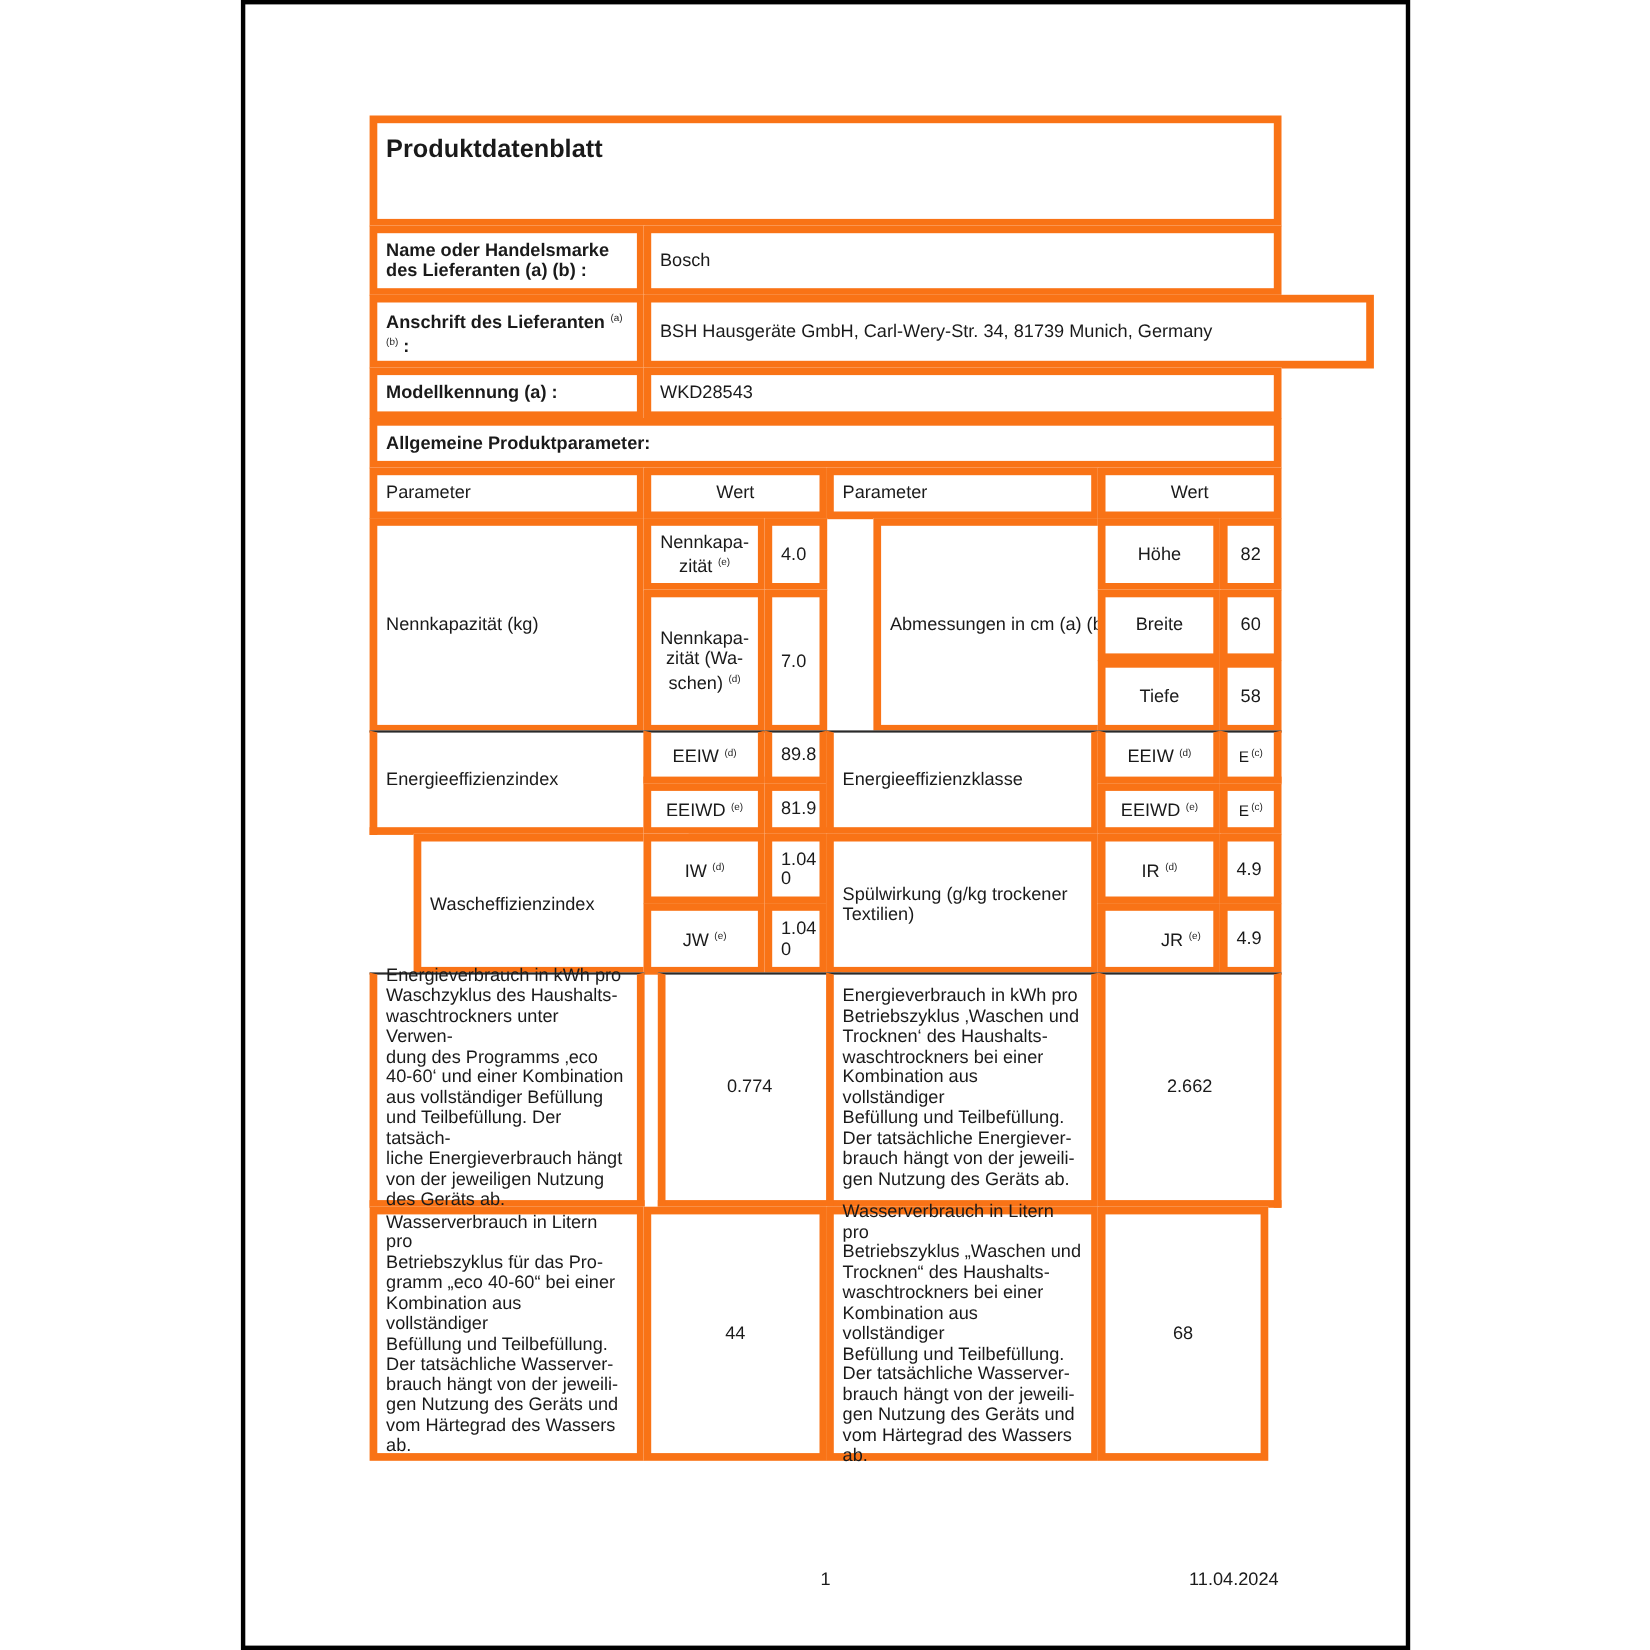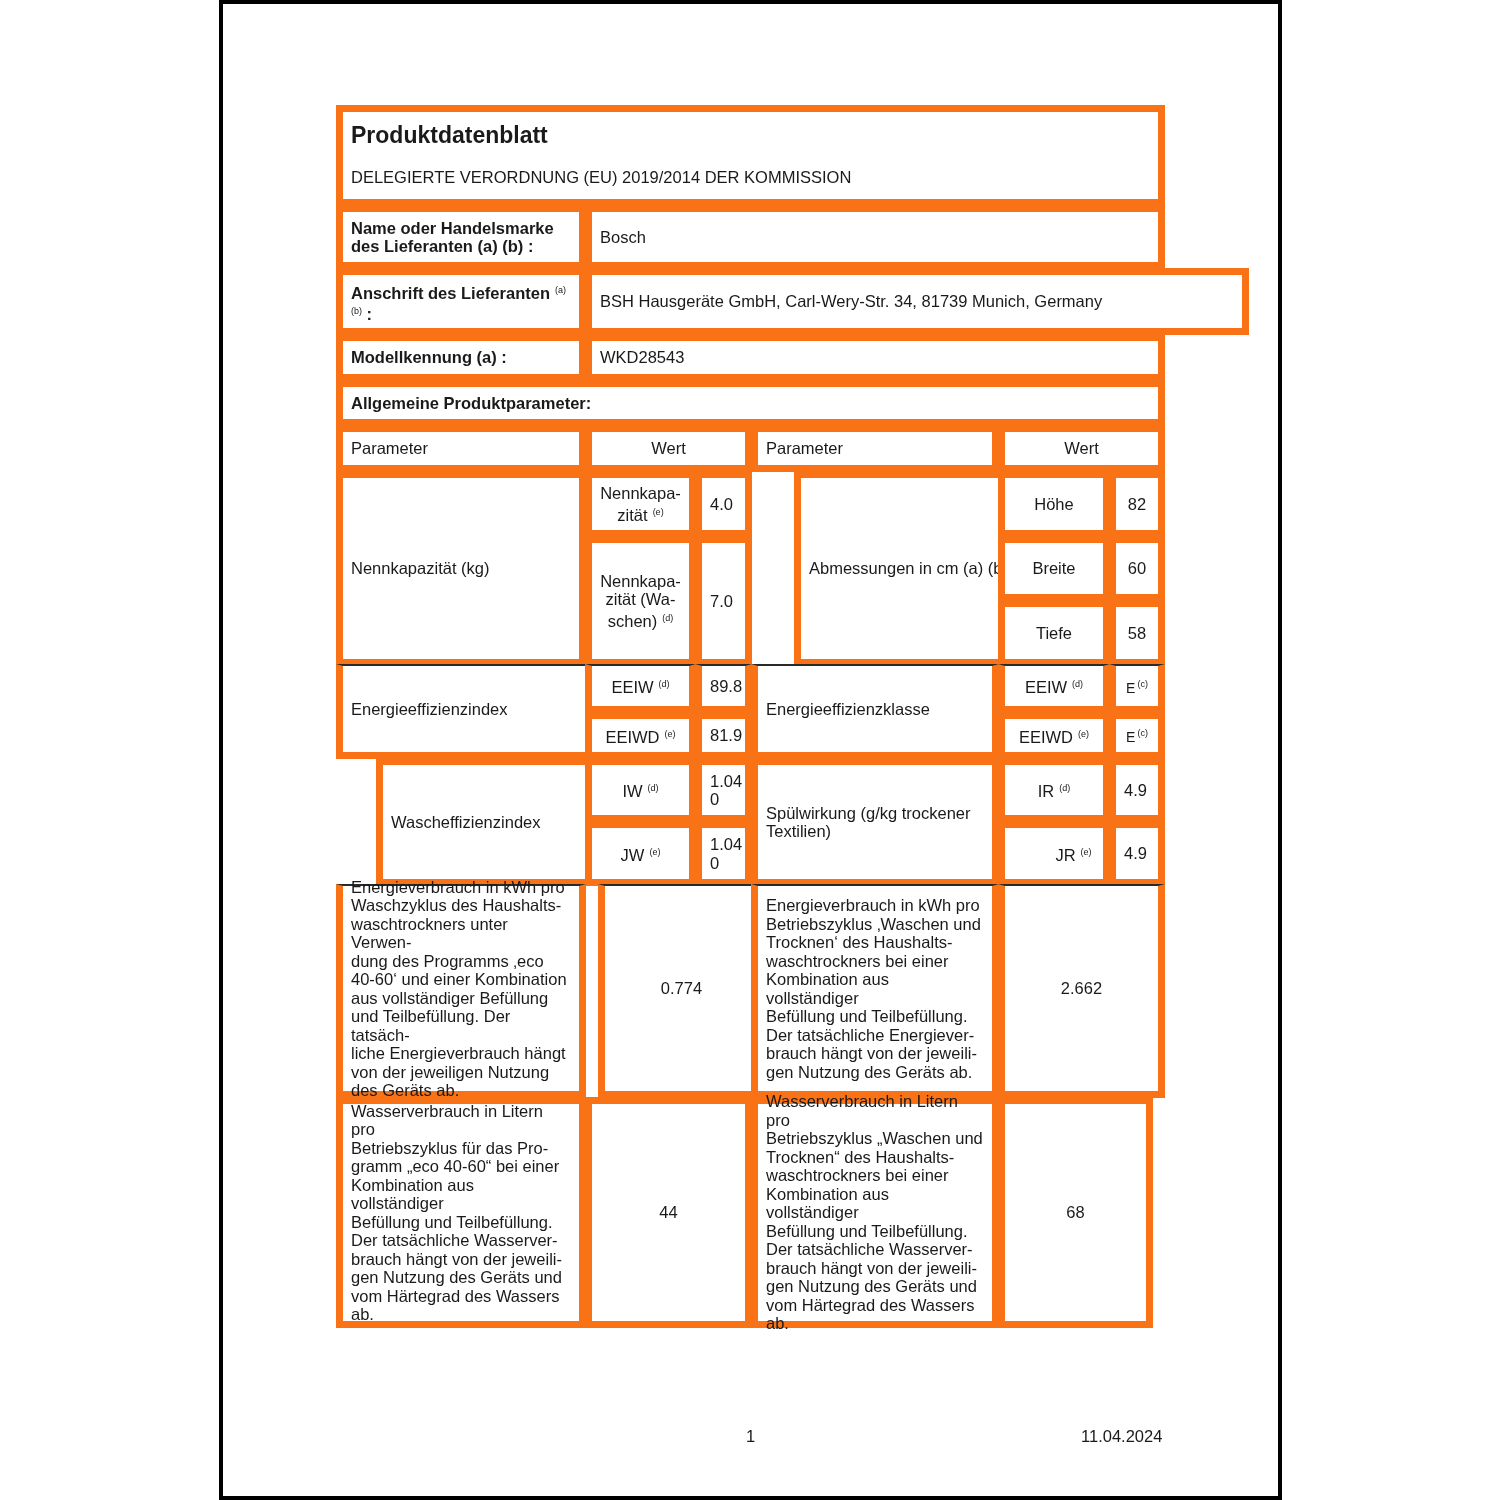--- a/index.html
+++ b/index.html
@@ -14,21 +14,20 @@
   .thick-top { border-top: 2px solid #2a2a2a; }
   .footer { position: absolute; font-size: 16.5px; }
 </style>
 </head>
 <body>
 
 <div class="frame"></div>
 
 <div class="cell left" style="left:336px; top:105px; width:829px; height:101px; align-items:flex-start; flex-direction:column; justify-content:flex-start;">
   <div class="title" style="margin-top:14px;">Produktdatenblatt</div>
-  <div style="margin-top:23px;">DELEGIERTE VERORDNUNG (EU) 2019/2014 DER KOMMISSION</div>
 </div>
 
 <div class="cell left bold" style="left:336px; top:205px; width:250px; height:64px;">
   <span style="max-width:220px;">Name oder Handelsmarke des Lieferanten (a) (b) :</span>
 </div>
 <div class="cell left" style="left:585px; top:205px; width:580px; height:64px;">Bosch</div>
 
 <div class="cell left bold" style="left:336px; top:268px; width:250px; height:67px;">
   <div style="line-height:18px;">
     <span>Anschrift des Lieferanten</span><sup class="fn" style="font-weight:normal;">(a)</sup><br>

